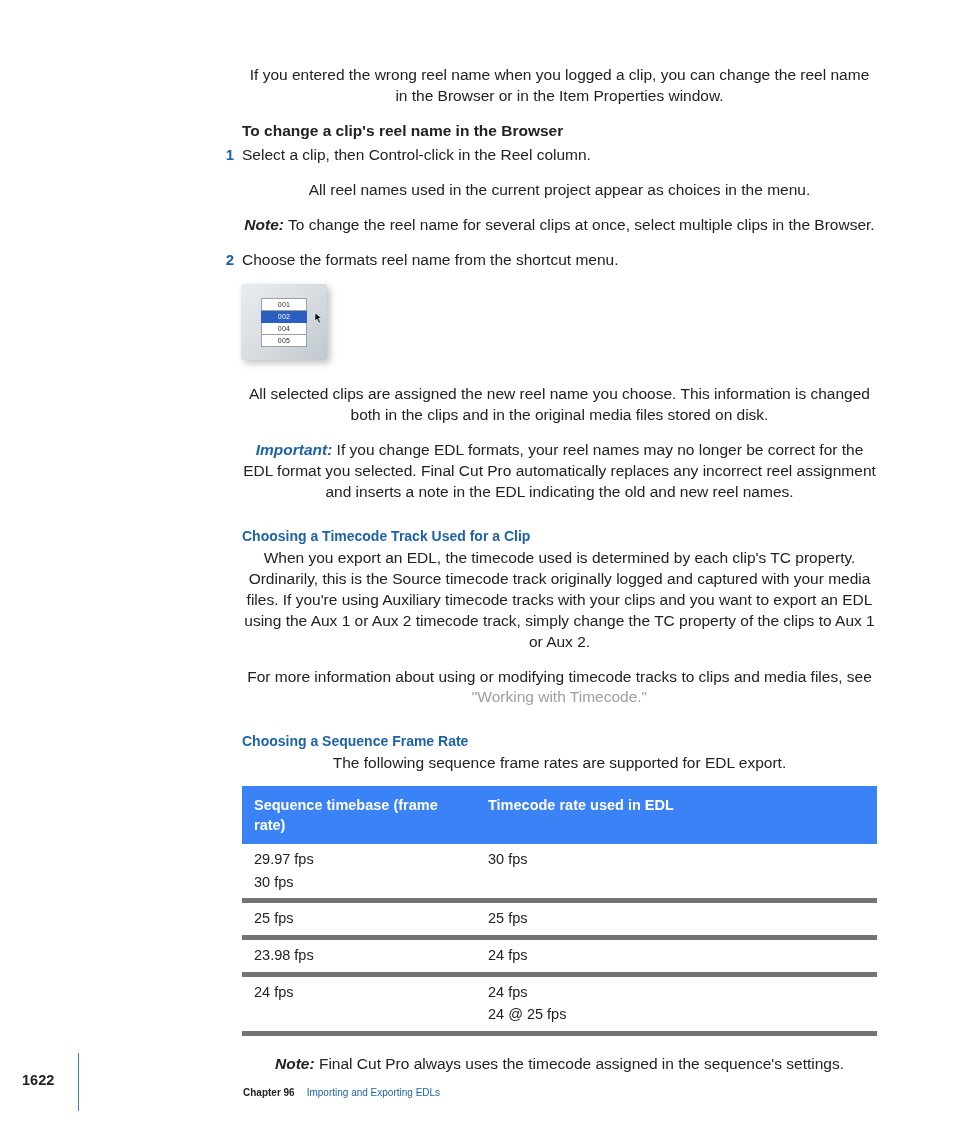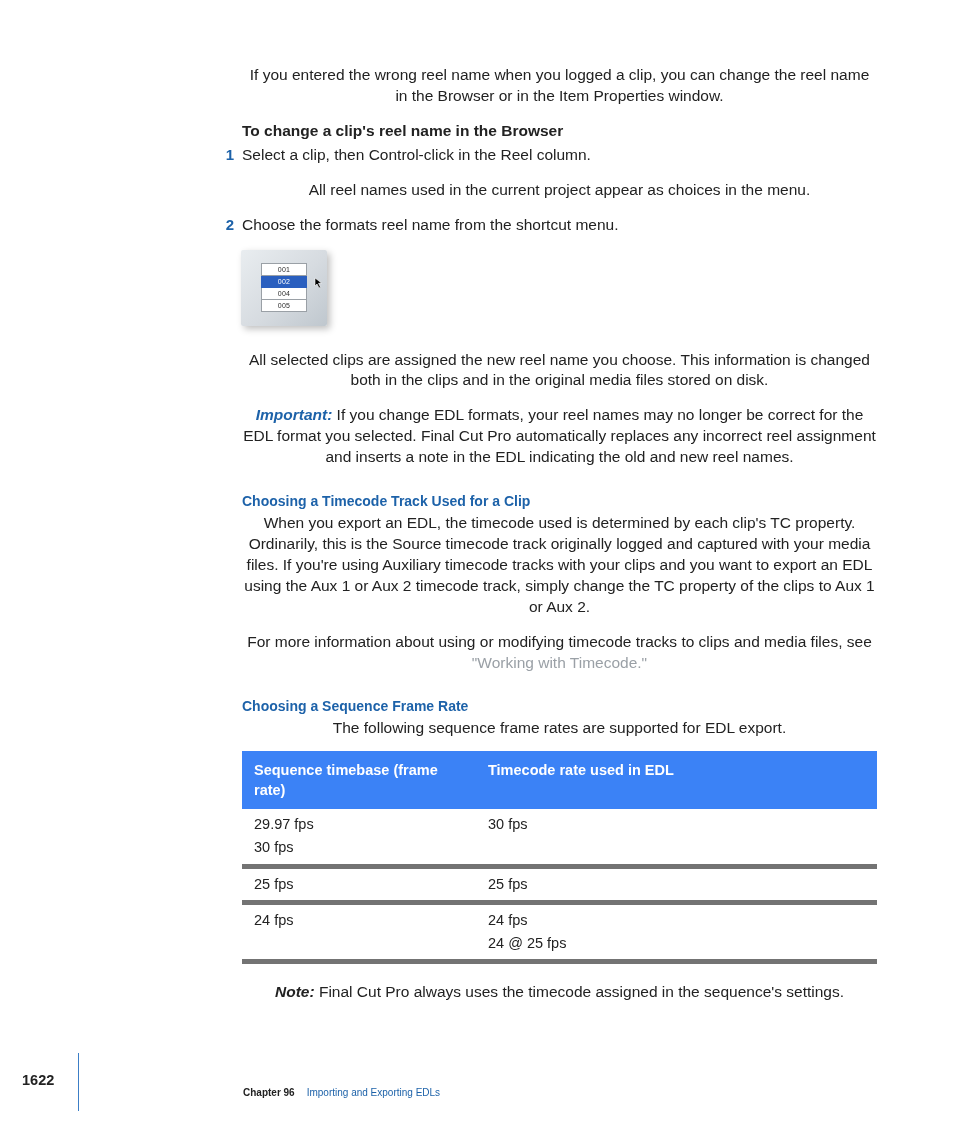--- a/index.html
+++ b/index.html
@@ -173,20 +173,23 @@
 
     <p>If you entered the wrong reel name when you logged a clip, you can change the reel name in the Browser or in the Item Properties window.</p>
 
     <div class="bold-heading">To change a clip's reel name in the Browser</div>
 
     <div class="step-row">
       <span class="step-num">1</span>
       <div>
         <span>Select a clip, then Control-click in the Reel column.</span>
         <p style="margin-top:14px; margin-bottom:14px;">All reel names used in the current project appear as choices in the menu.</p>
+        <p style="margin:0;">
+          <span class="note-label">Note:</span><span>  To change the reel name for several clips at once, select multiple clips in the Browser.</span>
+        </p>
       </div>
     </div>
 
     <div class="step-row">
       <span class="step-num">2</span>
       <span>Choose the formats reel name from the shortcut menu.</span>
     </div>
 
     <div class="menu-figure">
       <div class="menu-inner">
@@ -234,20 +237,24 @@
           </td>
           <td>
             <span>30 fps</span>
           </td>
         </tr>
         <tr>
           <td><span>25 fps</span></td>
           <td><span>25 fps</span></td>
         </tr>
         <tr>
+          <td><span>23.98 fps</span></td>
+          <td><span>24 fps</span></td>
+        </tr>
+        <tr>
           <td><span>24 fps</span></td>
           <td>
             <span>24 fps</span>
             <span class="sub">24 @ 25 fps</span>
           </td>
         </tr>
       </tbody>
     </table>
 
     <p>

